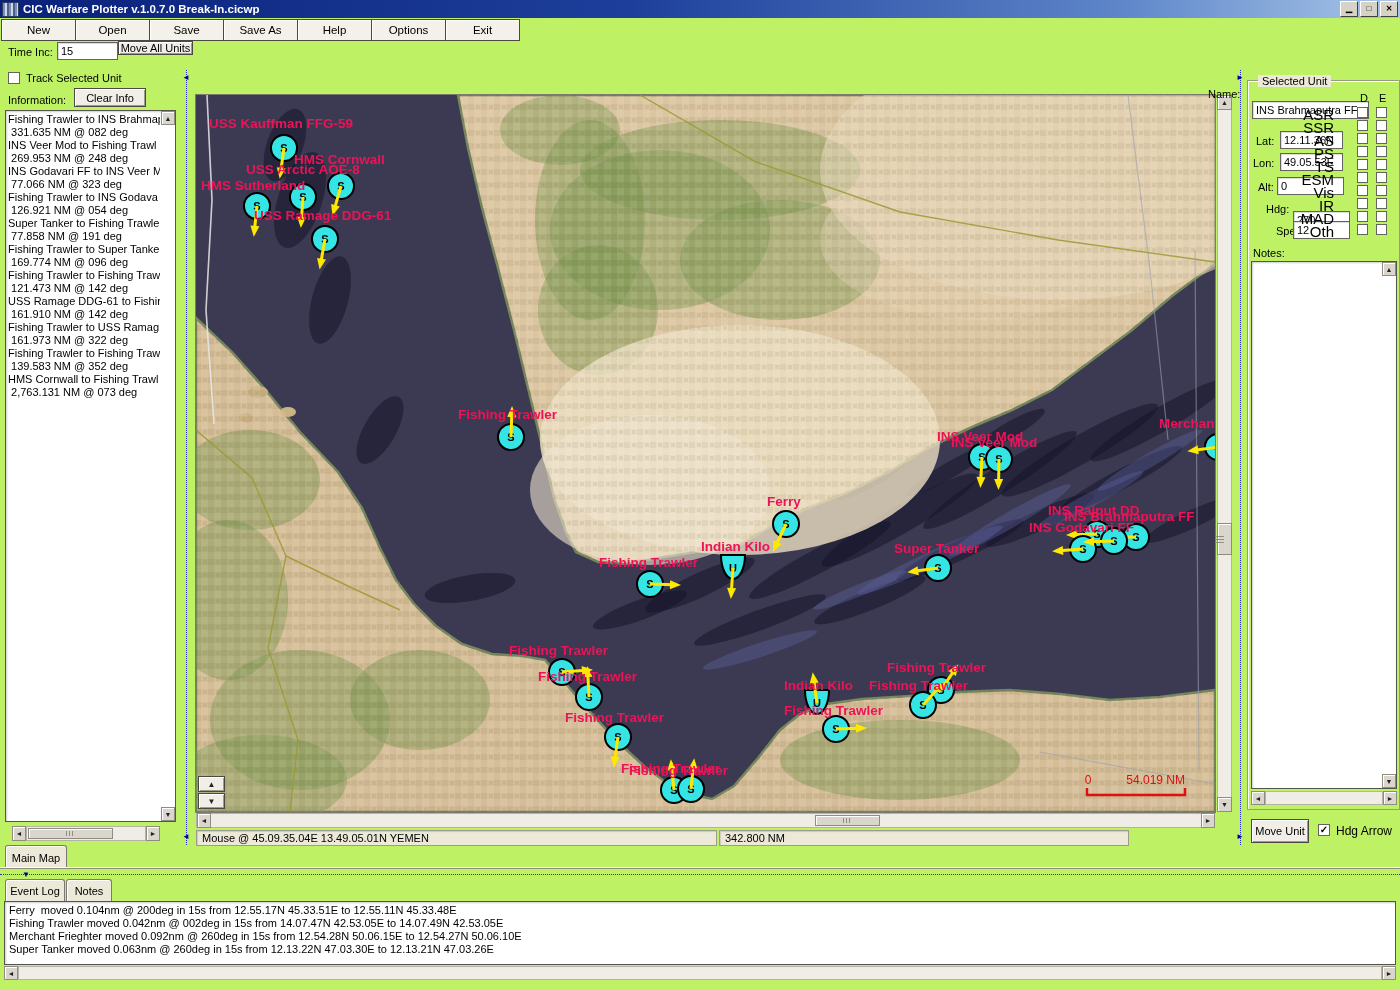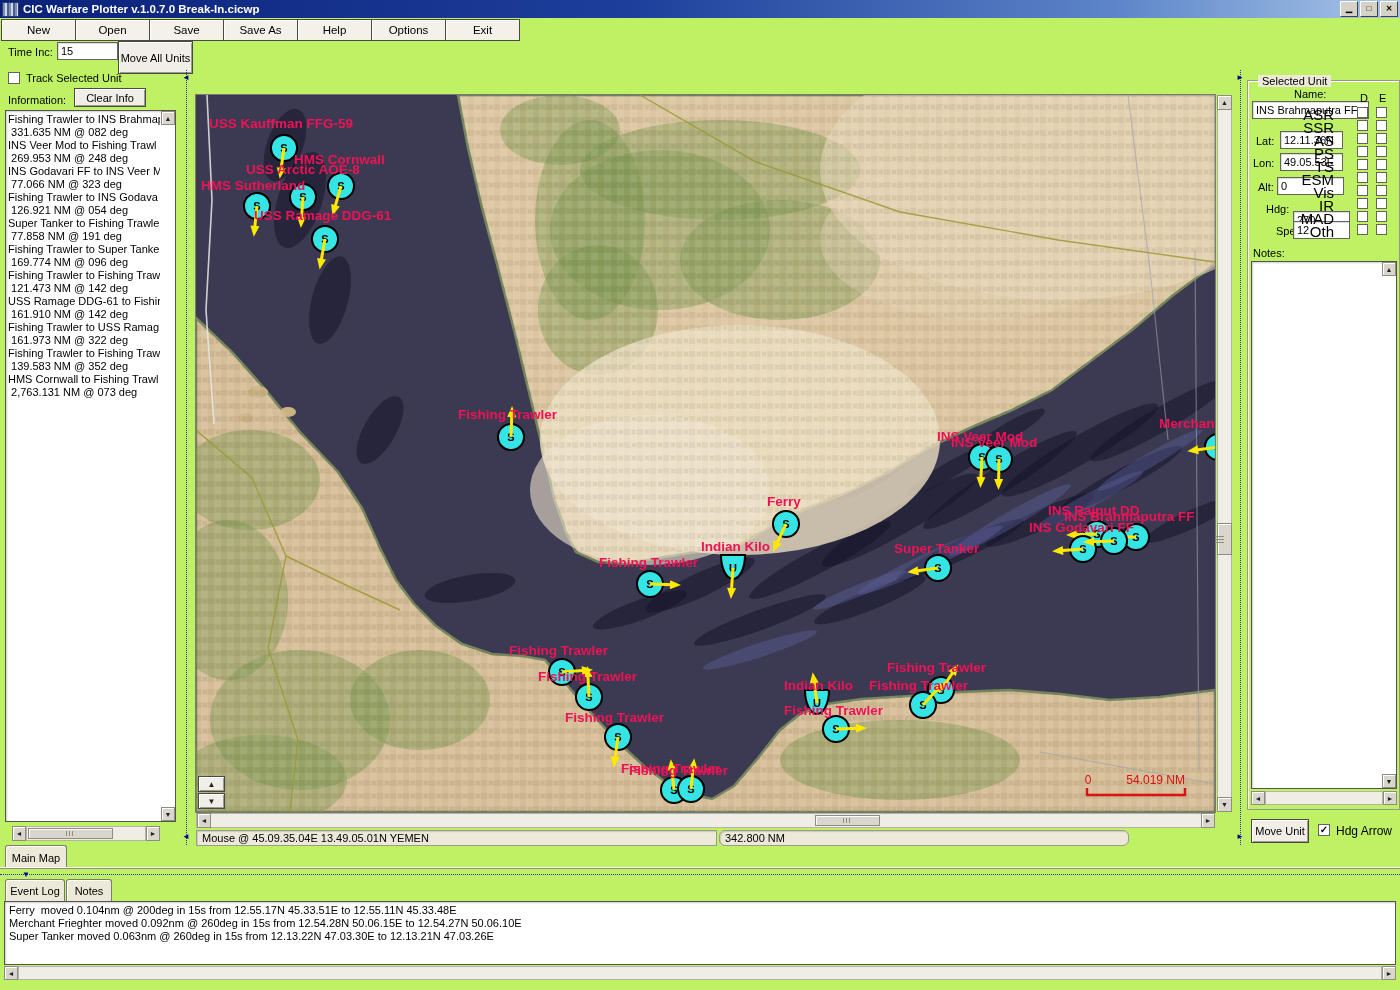--- a/index.html
+++ b/index.html
@@ -88,21 +88,21 @@
       <div class="tbtn">Open</div>
       <div class="tbtn">Save</div>
       <div class="tbtn">Save As</div>
       <div class="tbtn">Help</div>
       <div class="tbtn">Options</div>
       <div class="tbtn">Exit</div>
     </div>
 
   <span class="lbl" style="left:8px;top:46px;">Time Inc:</span>
   <input class="tin" style="left: 57px; top: 42px; width: 61px; height: 18px;" value="15">
-  <div class="b3" style="left:118px;top:41px;width:75px;height:33px;">Move All Units</div>
+  <div class="b3" style="left:118px;top:41px;width:75px;height:14px;">Move All Units</div>
 
   <span class="cb" style="left:8px;top:72px;"></span>
   <span class="lbl" style="left:26px;top:72px;">Track Selected Unit</span>
   <span class="lbl" style="left:8px;top:94px;">Information:</span>
   <div class="b3" style="left:74px;top:88px;width:72px;height:19px;">Clear Info</div>
 
   <div class="lbox" style="left:5px;top:110px;width:171px;height:712px;">
     <div style="position:absolute;left:0;top:2px;right:15px;overflow:hidden;">
         <div class="iline">Fishing Trawler to INS Brahmap</div>
         <div class="iline"> 331.635 NM @ 082 deg</div>
@@ -451,31 +451,31 @@
   <div class="sb" style="left:1217px;top:95px;width:15px;height:15px;">▲</div>
   <div class="thumb vthumb grip" style="left:1217px;top:523px;width:15px;height:32px;"></div>
   <div class="sb" style="left:1217px;top:797px;width:15px;height:15px;">▼</div>
 
   <div class="track" style="left:196px;top:813px;width:1019px;height:15px;"></div>
   <div class="sb" style="left:197px;top:813px;width:14px;height:15px;">◄</div>
   <div class="thumb grip" style="left:815px;top:815px;width:65px;height:11px;"></div>
   <div class="sb" style="left:1201px;top:813px;width:14px;height:15px;">►</div>
 
   <div class="stat" style="left:196px;top:830px;width:521px;">Mouse @ 45.09.35.04E 13.49.05.01N YEMEN</div>
-  <div class="stat" style="left:719px;top:830px;width:410px;border-radius:6px;">342.800 NM</div>
+  <div class="stat" style="left:719px;top:830px;width:410px;">342.800 NM</div>
 
   <div class="vsplit" style="left:1236px;top:70px;height:775px;">
     <span class="sa" style="top:4px;">►</span>
     <span class="sa" style="bottom:4px;">►</span>
   </div>
 
   <div class="gbox" style="left:1247px;top:80px;width:151px;height:728px;"></div>
   <span class="gcap lbl" style="left:1258px;top:75px;">Selected Unit</span>
 
-  <span class="lbl" style="left:1294px;top:88px;">Name:</span>
+  <span class="lbl" style="left:1208px;top:88px;">Name:</span>
   <input class="tin" style="left: 1252px; top: 101px; width: 117px; height: 18px;" value="INS Brahmaputra FF">
 
   <span class="lbl" style="left:1256px;top:135px;">Lat:</span>
   <input class="tin" style="left: 1280px; top: 131px; width: 63px; height: 18px;" value="12.11.36N">
   <span class="lbl" style="left:1253px;top:157px;">Lon:</span>
   <input class="tin" style="left: 1280px; top: 153px; width: 63px; height: 18px;" value="49.05.53E">
   <span class="lbl" style="left:1258px;top:181px;">Alt:</span>
   <input class="tin" style="left: 1277px; top: 177px; width: 67px; height: 18px;" value="0">
   <span class="lbl" style="left:1266px;top:203px;">Hdg:</span>
   <input class="tin" style="left: 1293px; top: 199px; width: 57px; height: 18px; margin-top: 12px;" value="270">
@@ -556,20 +556,21 @@
   <div class="hsplit" style="left:0;top:871px;width:1400px;">
     <span class="sa" style="left:22px;">▼</span>
   </div>
 
   <div class="tab" style="left:5px;top:879px;width:58px;height:21px;">Event Log</div>
   <div class="tab" style="left:66px;top:879px;width:44px;height:21px;">Notes</div>
 
   <div class="lbox" style="left:4px;top:901px;width:1392px;height:64px;">
     <div style="position:absolute;left:2px;top:2px;right:2px;">
         <div class="iline">Ferry  moved 0.104nm @ 200deg in 15s from 12.55.17N 45.33.51E to 12.55.11N 45.33.48E</div>
+        <div class="iline">Fishing Trawler moved 0.042nm @ 002deg in 15s from 14.07.47N 42.53.05E to 14.07.49N 42.53.05E</div>
         <div class="iline">Merchant Frieghter moved 0.092nm @ 260deg in 15s from 12.54.28N 50.06.15E to 12.54.27N 50.06.10E</div>
         <div class="iline">Super Tanker moved 0.063nm @ 260deg in 15s from 12.13.22N 47.03.30E to 12.13.21N 47.03.26E</div>
       </div>
   </div>
   <div class="sb" style="left:4px;top:966px;width:14px;height:14px;">◄</div>
   <div class="track" style="left:18px;top:966px;width:1364px;height:14px;"></div>
   <div class="sb" style="left:1382px;top:966px;width:14px;height:14px;">►</div>
 
 </div>
 

